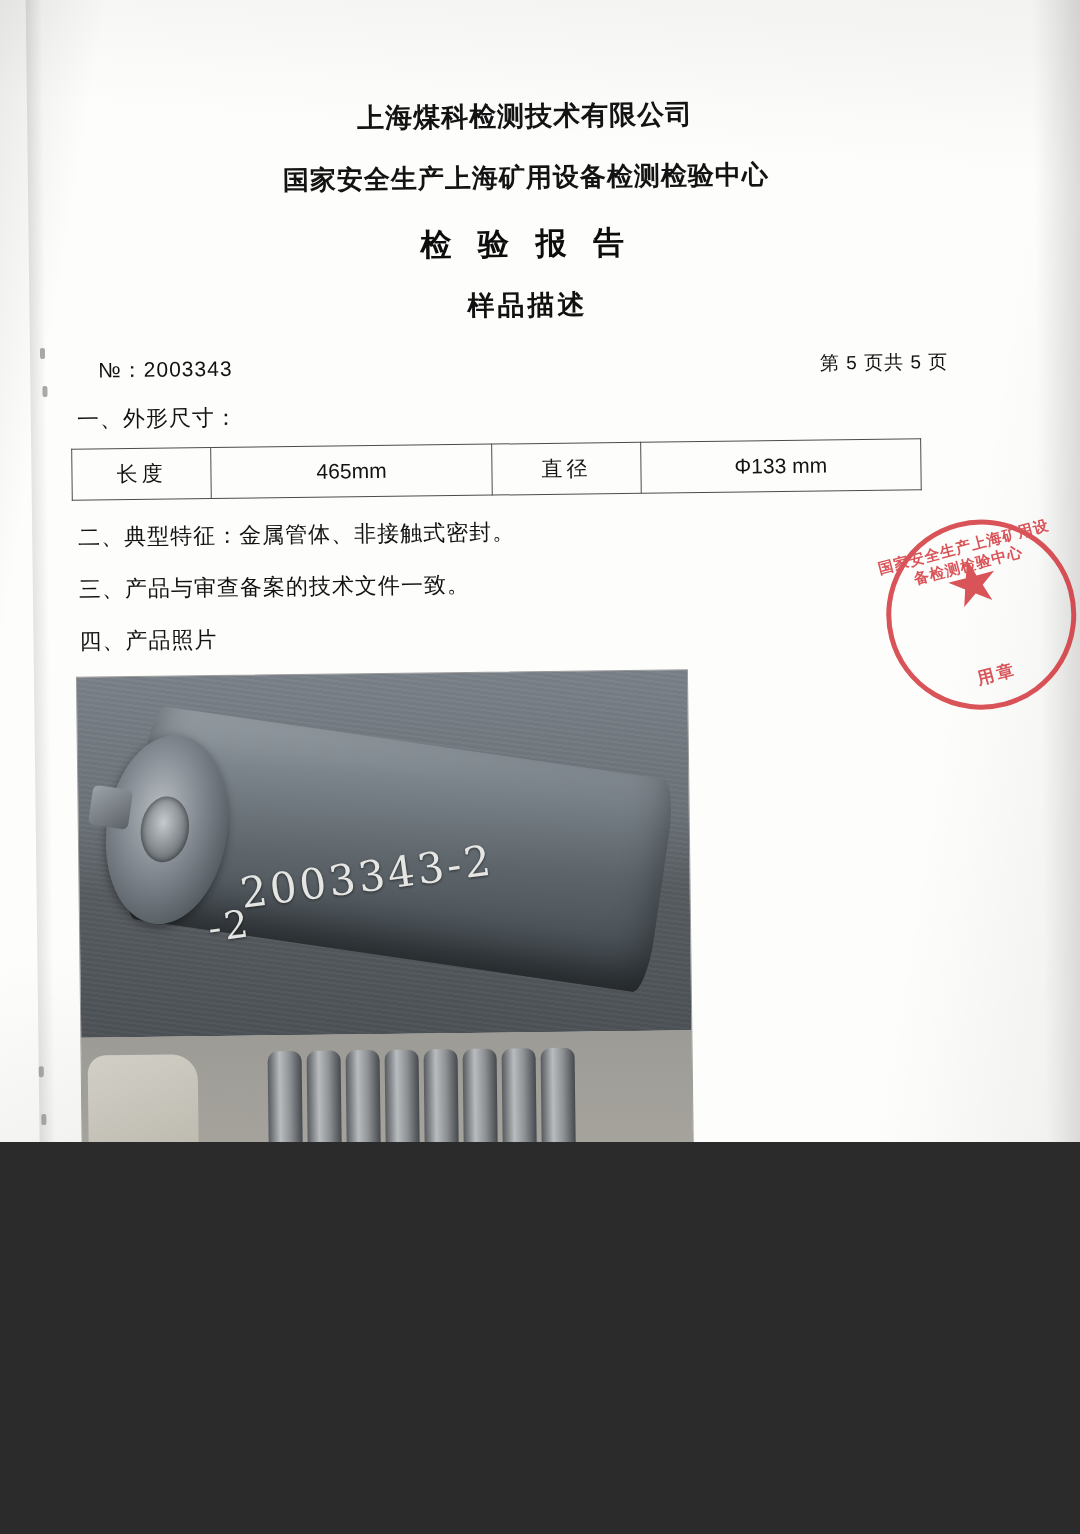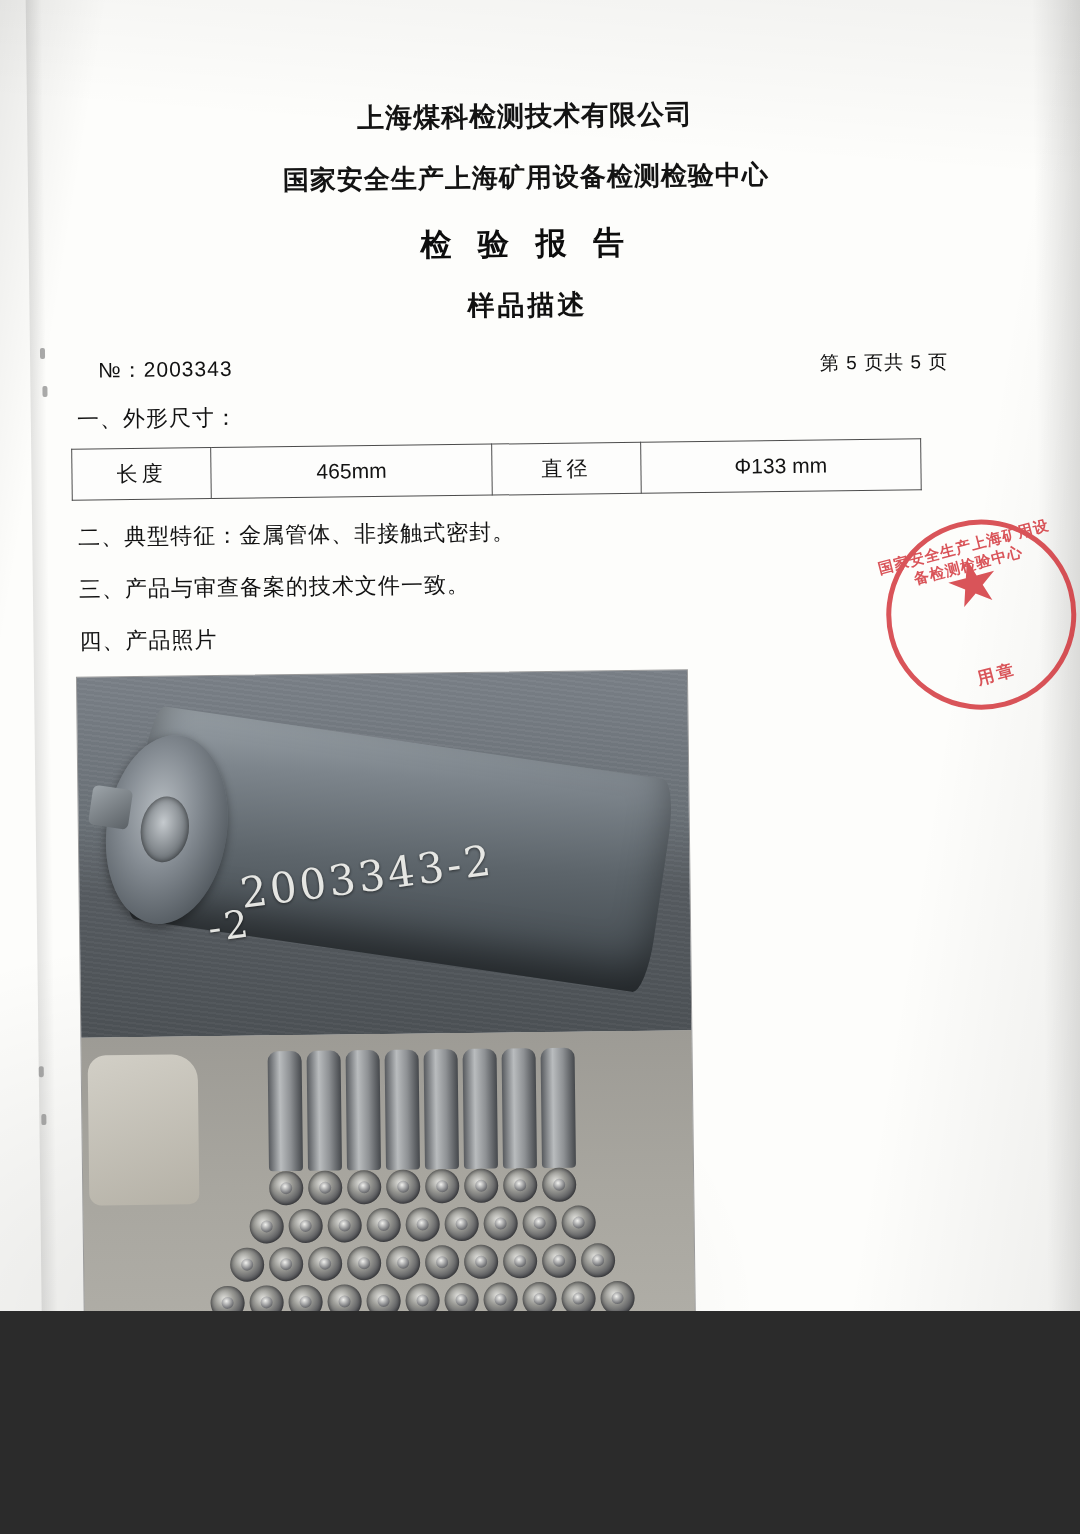--- a/index.html
+++ b/index.html
@@ -12,21 +12,21 @@
     height: 1534px;
     overflow: hidden;
     font-family: "Liberation Sans", sans-serif;
   }
 
   
   #scan {
     position: absolute;
     left: 0; top: 0;
     width: 1080px;
-    height: 1311px;
+    height: 1142px;
     background: #0e0e0e;
     overflow: hidden;
   }
 
   
   #backdrop {
     position: absolute;
     left: 0; top: 0;
     width: 1080px;
     height: 1534px;

